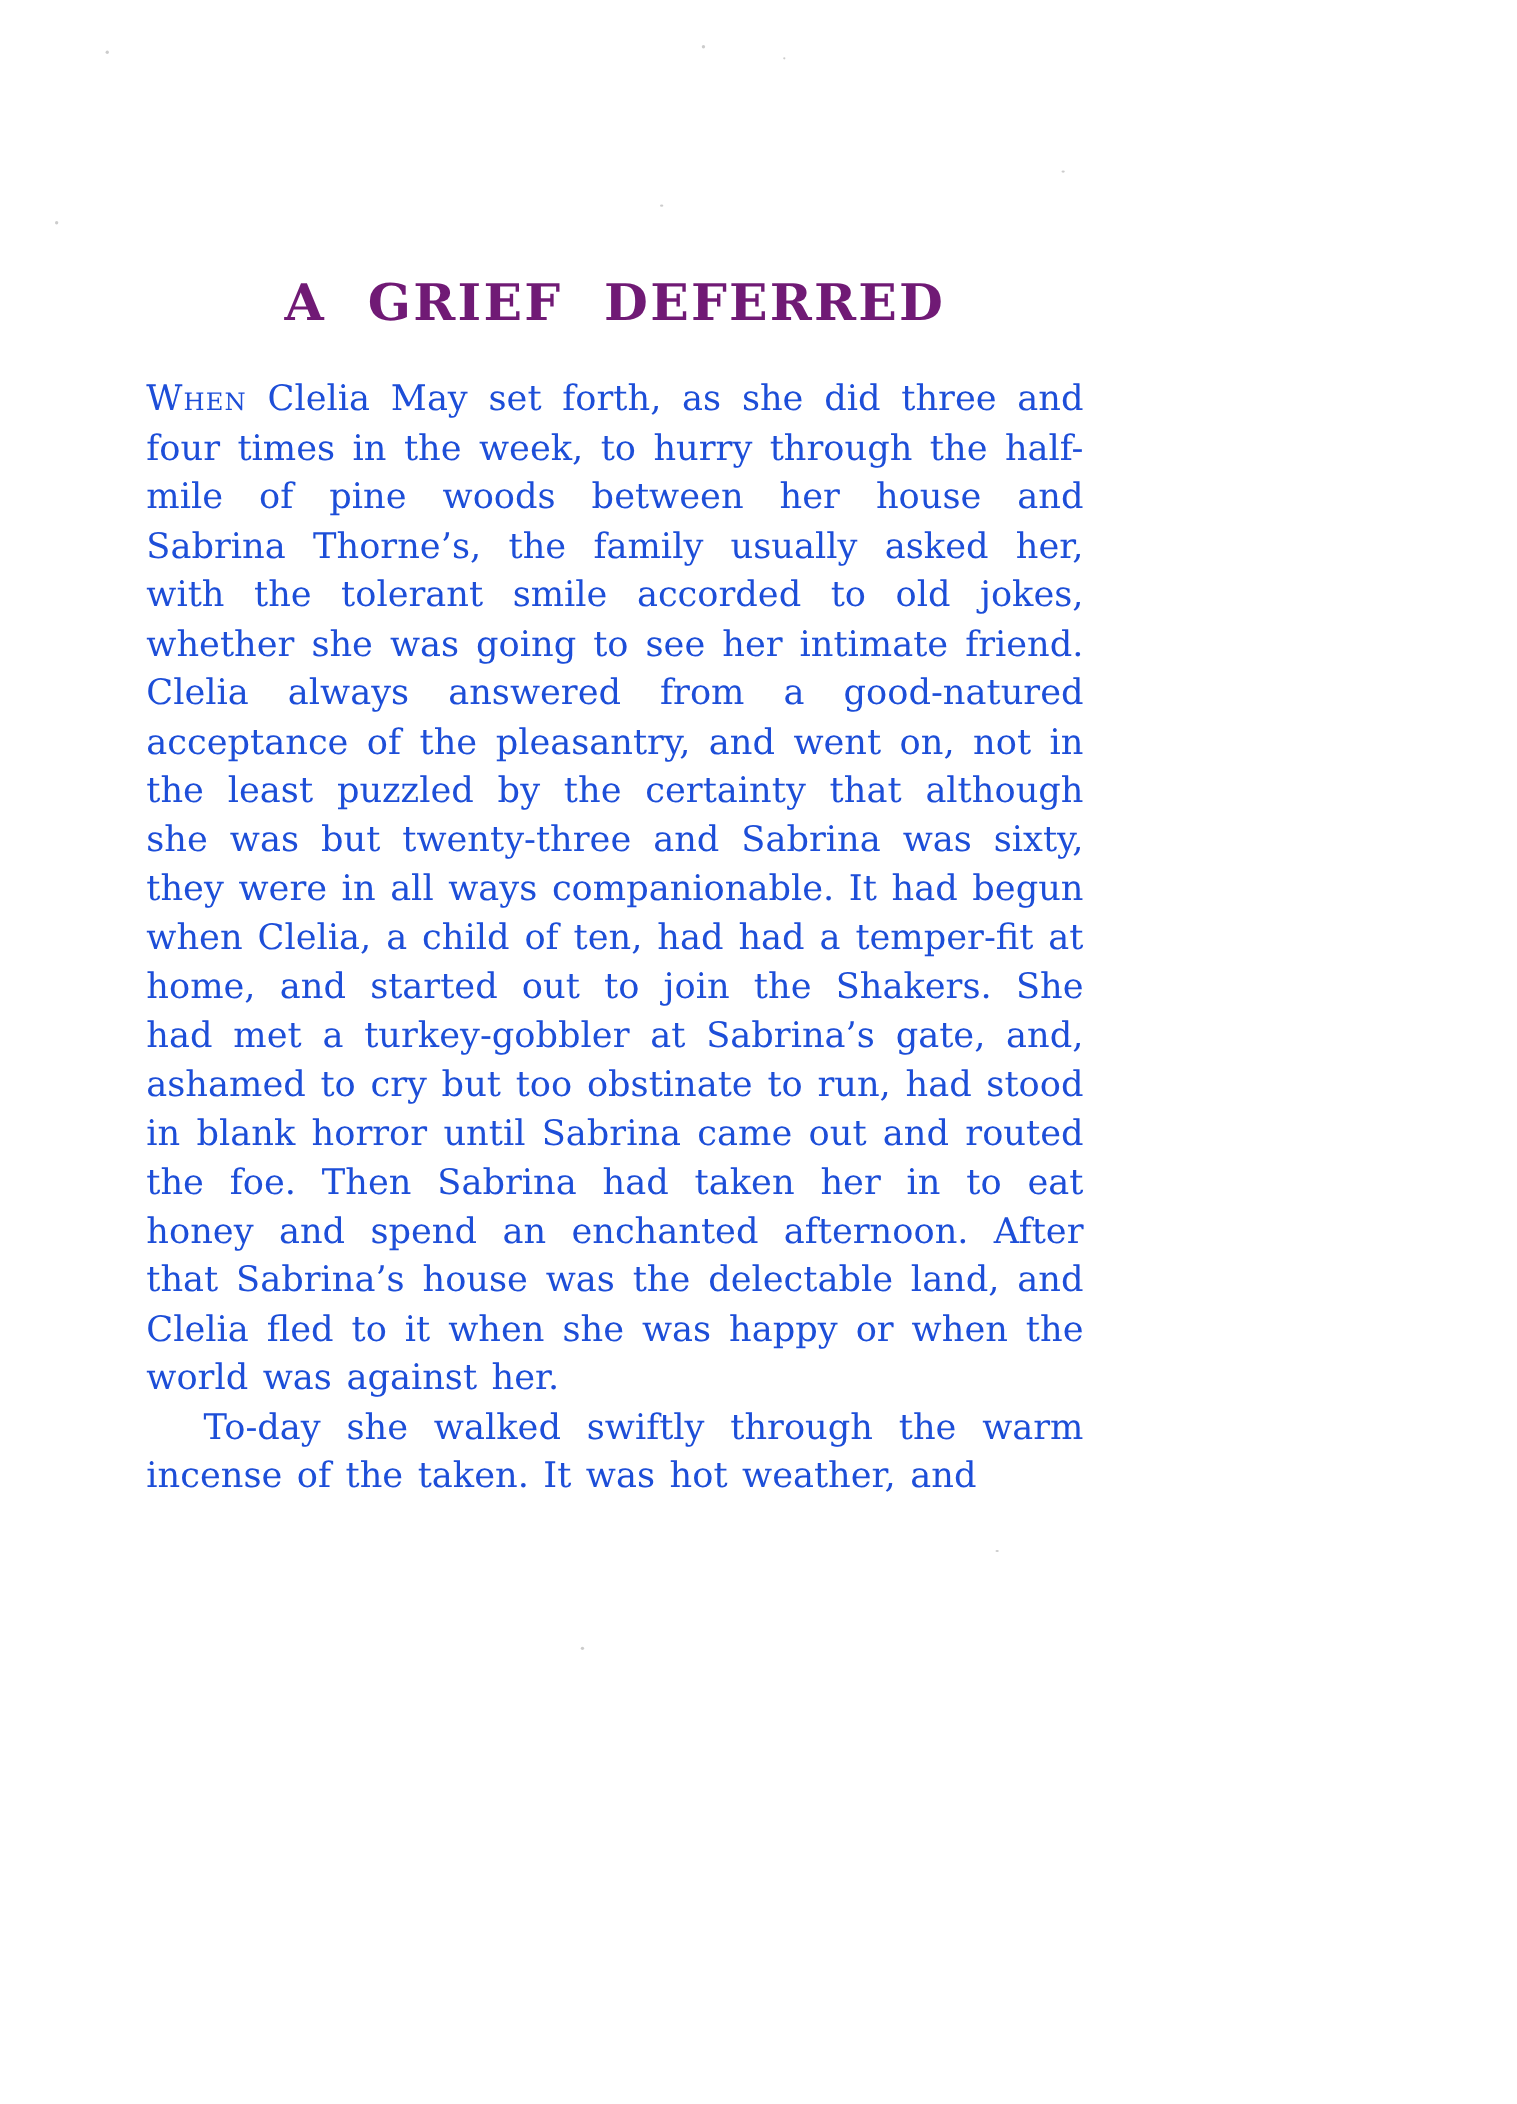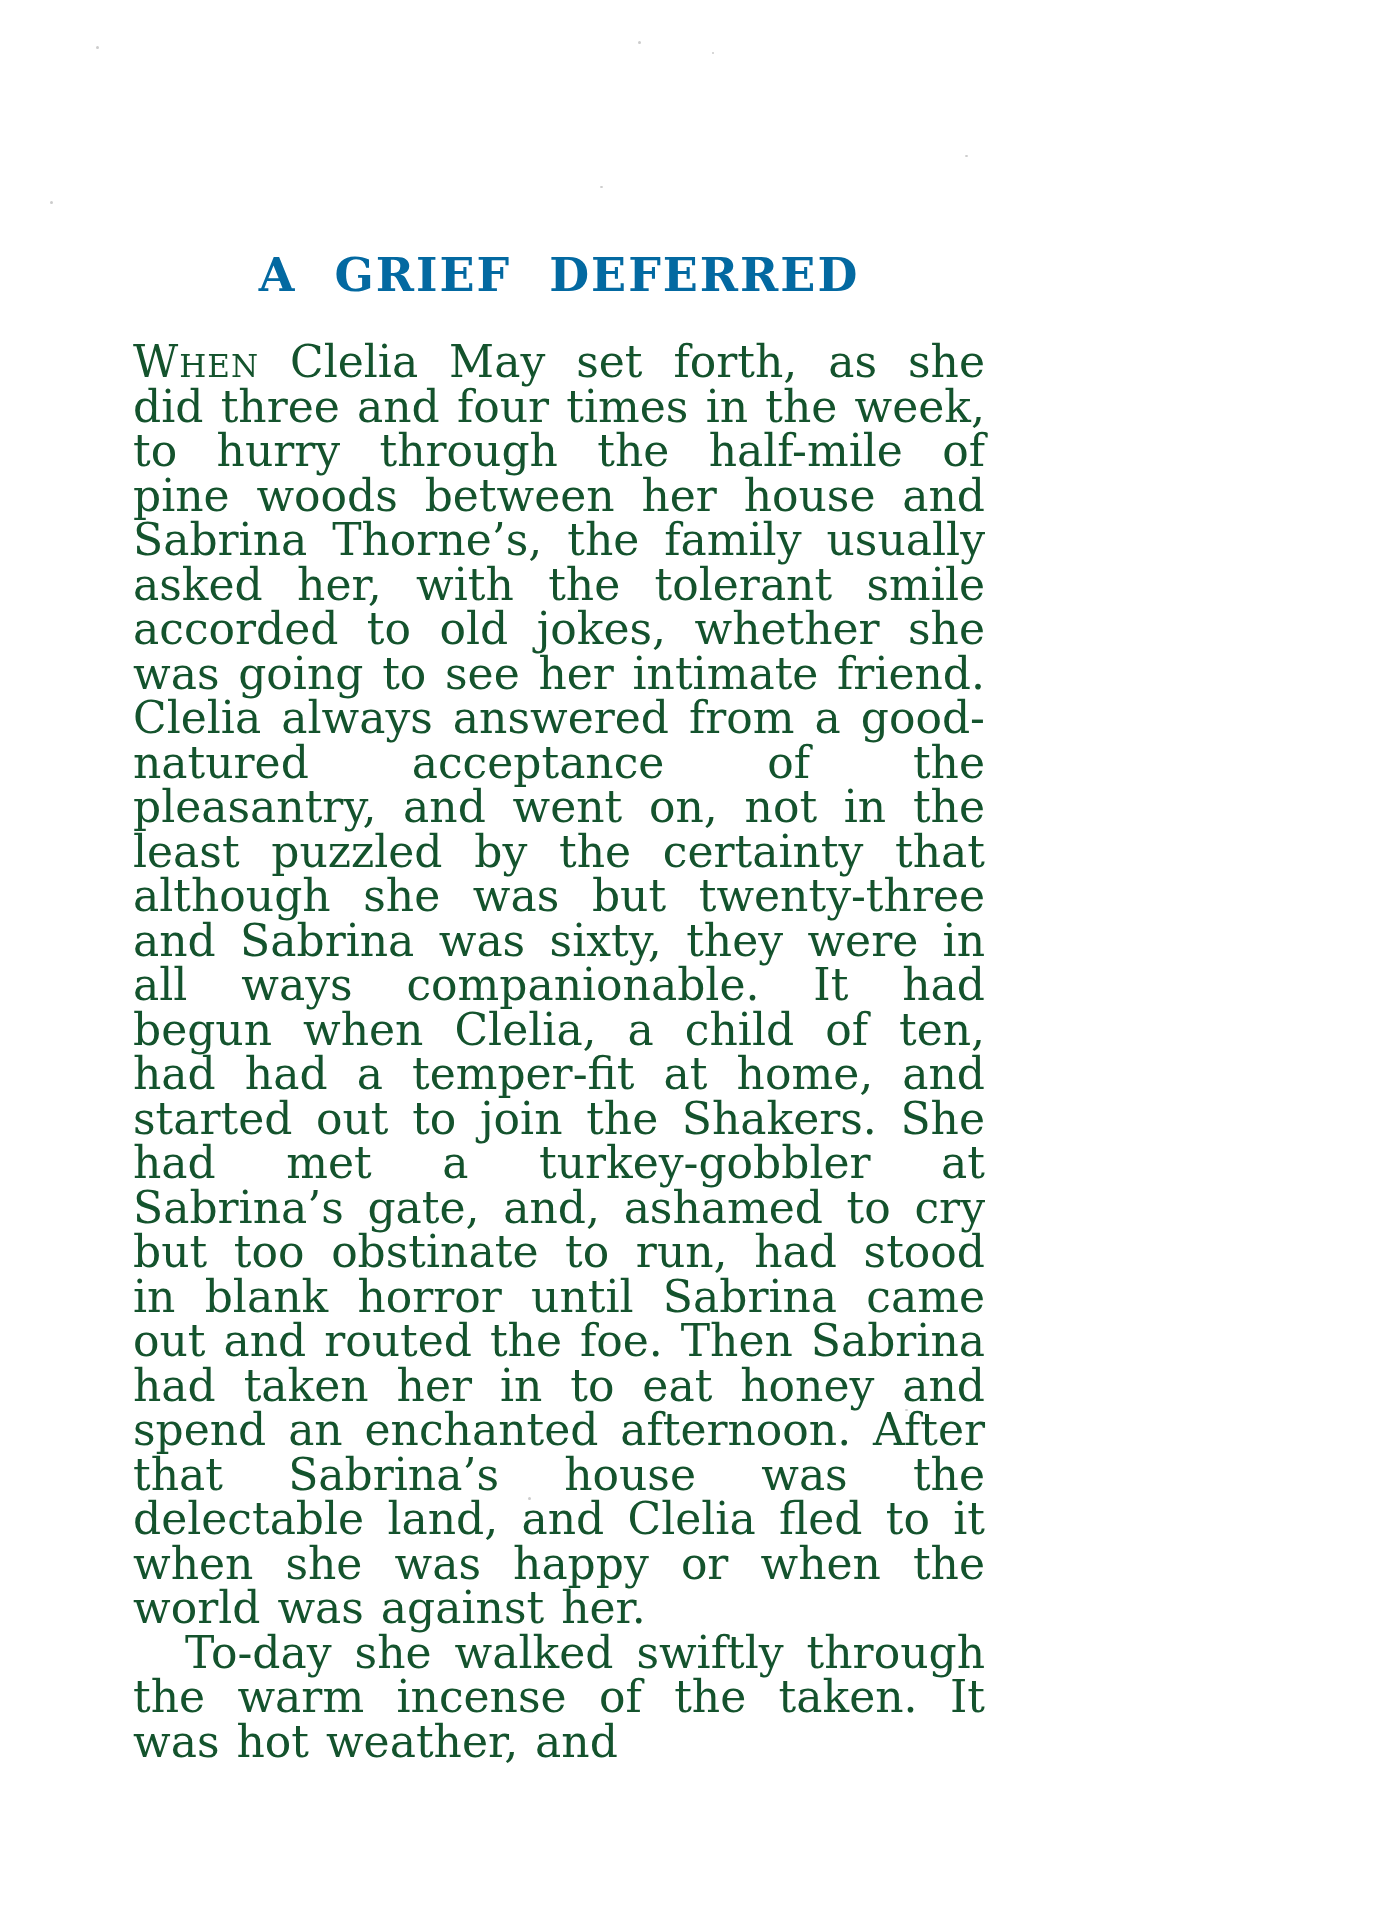--- a/index.html
+++ b/index.html
@@ -22,29 +22,29 @@
     width: 852px;
   }
   .title {
     margin-top: 248px;
     margin-bottom: 38px;
     text-align: center;
     font-size: 46px;
     font-weight: bold;
     letter-spacing: 2px;
     word-spacing: 20px;
-    color: #0369a1;
+    color: #701a75;
   }
   .body-text p {
     margin: 0;
-    font-size: 44px;
+    font-size: 32px;
     line-height: 44.5px;
     text-align: justify;
     word-spacing: 3px;
-    color: #14532d;
+    color: #1d4ed8;
   }
   .body-text p + p {
     margin-top: 0;
   }
   .para-indent {
     text-indent: 52px;
   }
   .lead-smallcaps {
     font-variant: small-caps;
     letter-spacing: 1px;

